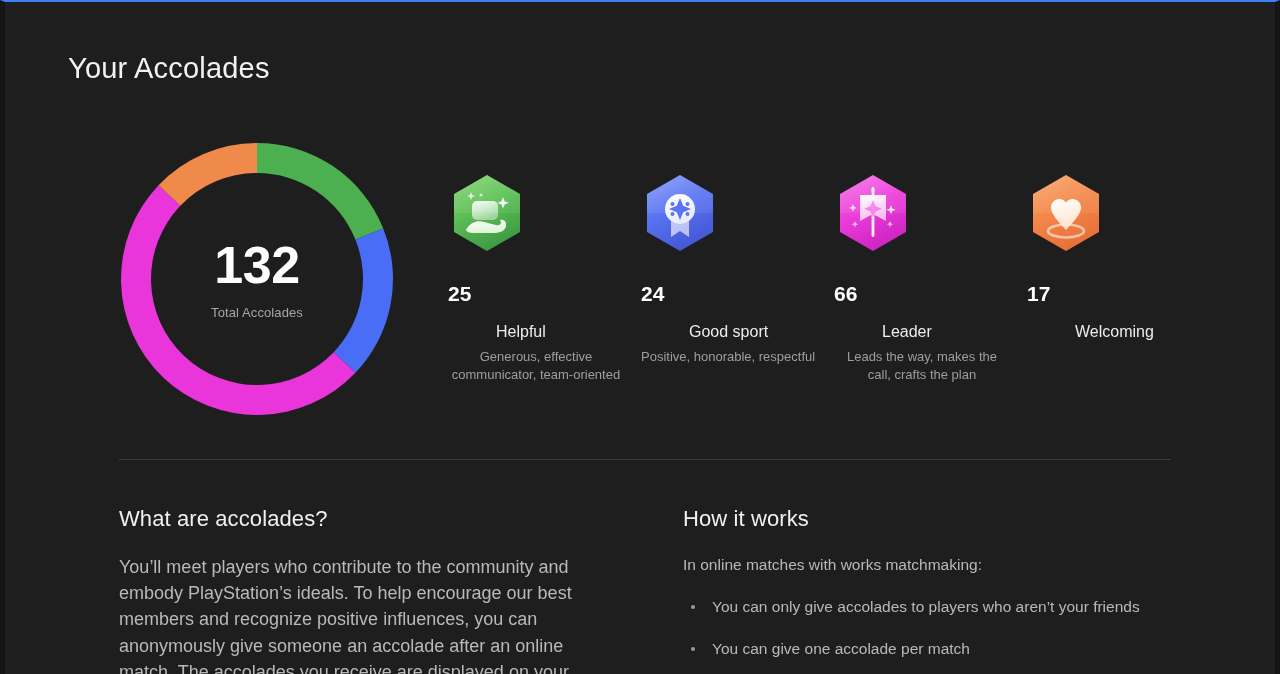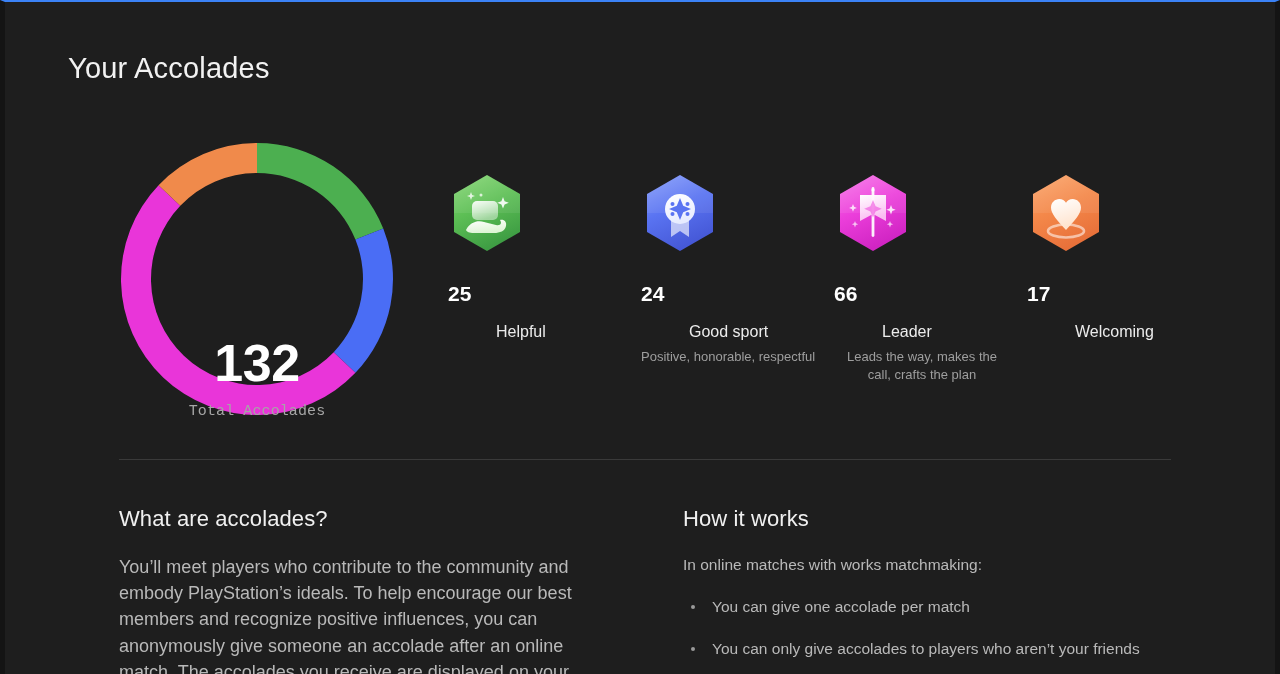--- a/index.html
+++ b/index.html
@@ -70,36 +70,35 @@
   }
   .donut-center {
     position: absolute;
     left: 0;
     top: 0;
     width: 282px;
     height: 282px;
     display: flex;
     flex-direction: column;
     align-items: center;
-    justify-content: flex-end;
+    justify-content: center;
   }
   .donut-total {
     font-size: 52px;
     font-weight: 700;
     line-height: 1;
     color: #ffffff;
     letter-spacing: -0.5px;
   }
   .donut-label {
     margin-top: 14px;
-    font-size: 15px;
+    font-size: 13px;
     font-weight: 400;
     color: #a6a6a6;
     letter-spacing: 0.1px;
-    font-family: Liberation Mono, monospace;
   }
 
   
   .categories {
     flex: 1 1 auto;
     display: flex;
     align-items: flex-start;
     justify-content: flex-end;
     padding-left: 40px;
   }
@@ -256,20 +255,21 @@
             <path d="M39 2 L72 21 L72 40 L6 40 L6 21 Z" fill="#ffffff" opacity="0.07"></path>
             <rect x="24" y="28" width="26" height="19" rx="5" fill="url(#gHelpBox)"></rect>
             <path d="M18 57 C22 49 30 47 36 49 L48 52 C53 53 54 50 52 47 C56 46 59 49 58 53 C57 58 52 60 46 60 L26 60 C21 60 19 59 18 57 Z" fill="url(#gHelpHand)"></path>
             <path d="M55 24 l1.6 4.2 4.2 1.6 -4.2 1.6 -1.6 4.2 -1.6 -4.2 -4.2 -1.6 4.2 -1.6 Z" fill="#ffffff" opacity="0.9"></path>
             <path d="M23 19 l1.1 2.9 2.9 1.1 -2.9 1.1 -1.1 2.9 -1.1 -2.9 -2.9 -1.1 2.9 -1.1 Z" fill="#ffffff" opacity="0.8"></path>
             <circle cx="33" cy="22" r="1.5" fill="#ffffff" opacity="0.75"></circle>
           </svg>
         </div>
         <div class="cat-count">25</div>
         <div class="cat-name">Helpful</div>
+        <div class="cat-desc">Generous, effective communicator, team-oriented</div>
       </div>
 
       <div class="category">
         <div class="badge">
           <svg viewBox="0 0 78 88">
             <defs>
               <linearGradient id="gSport" x1="0" y1="0" x2="0.4" y2="1">
                 <stop offset="0%" stop-color="#8aa0fb"></stop>
                 <stop offset="50%" stop-color="#5a74f2"></stop>
                 <stop offset="100%" stop-color="#4659d8"></stop>
@@ -359,20 +359,20 @@
 
     <div class="info-col left">
       <h2 class="info-title">What are accolades?</h2>
       <p class="info-body">You’ll meet players who contribute to the community and embody PlayStation’s ideals. To help encourage our best members and recognize positive influences, you can anonymously give someone an accolade after an online match. The accolades you receive are displayed on your profile.</p>
     </div>
 
     <div class="info-col right">
       <h2 class="info-title">How it works</h2>
       <p class="info-lead">In online matches with works matchmaking:</p>
       <ul class="info-list" id="how-list">
+          <li><span class="bullet"></span><span>You can only give accolades to players who aren’t your friends</span></li>
           <li><span class="bullet"></span><span>You can give one accolade per match</span></li>
-          <li><span class="bullet"></span><span>You can only give accolades to players who aren’t your friends</span></li>
         </ul>
     </div>
 
   </div>
 
 </div>
 
 </body></html>

